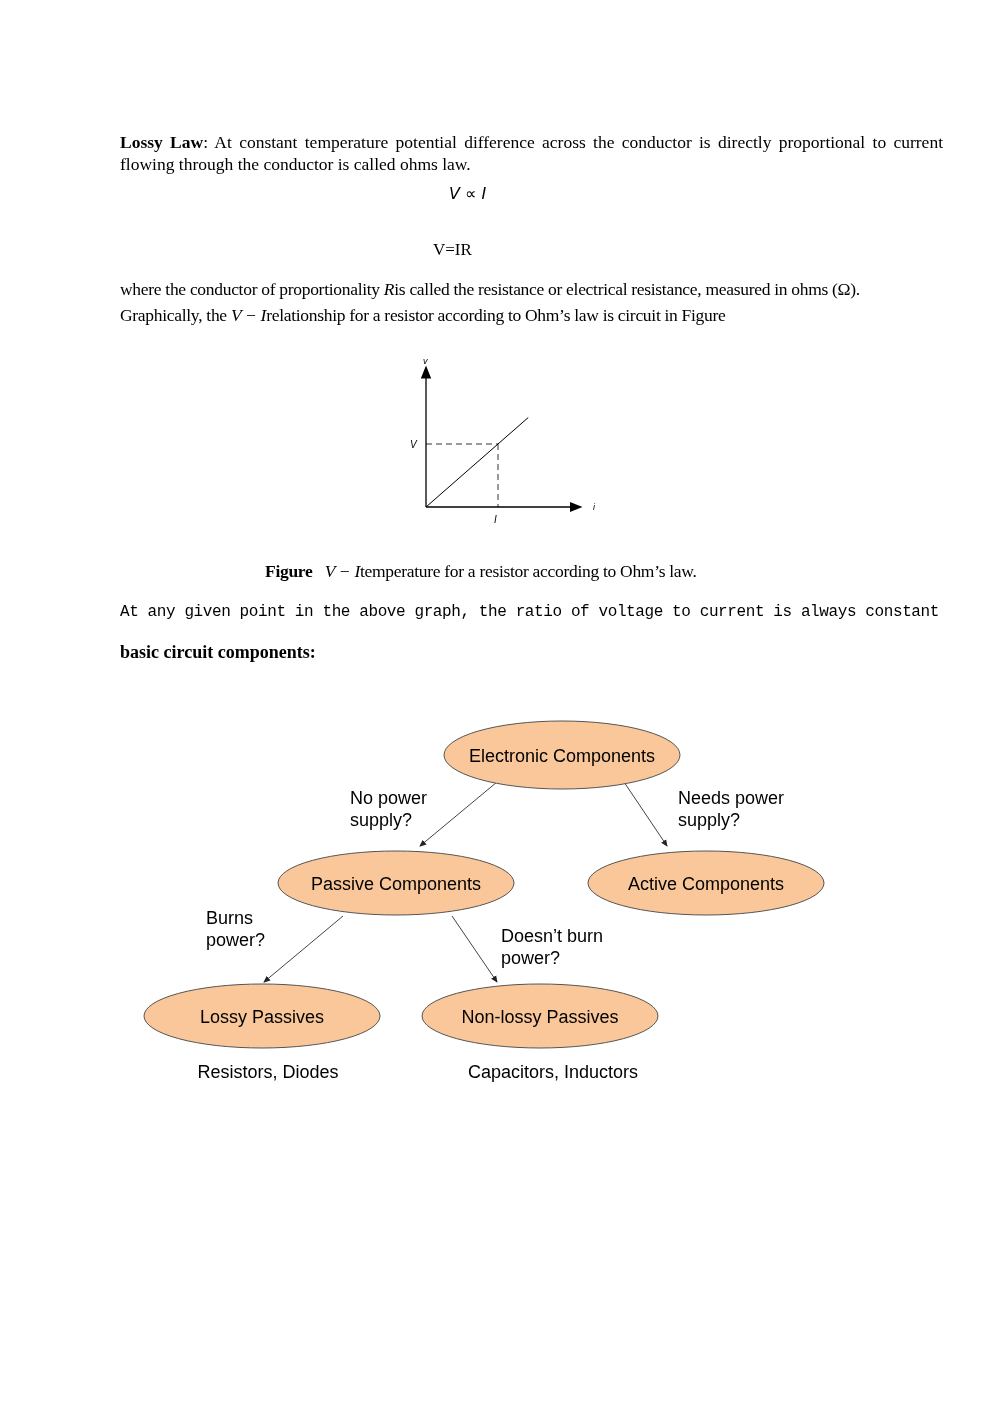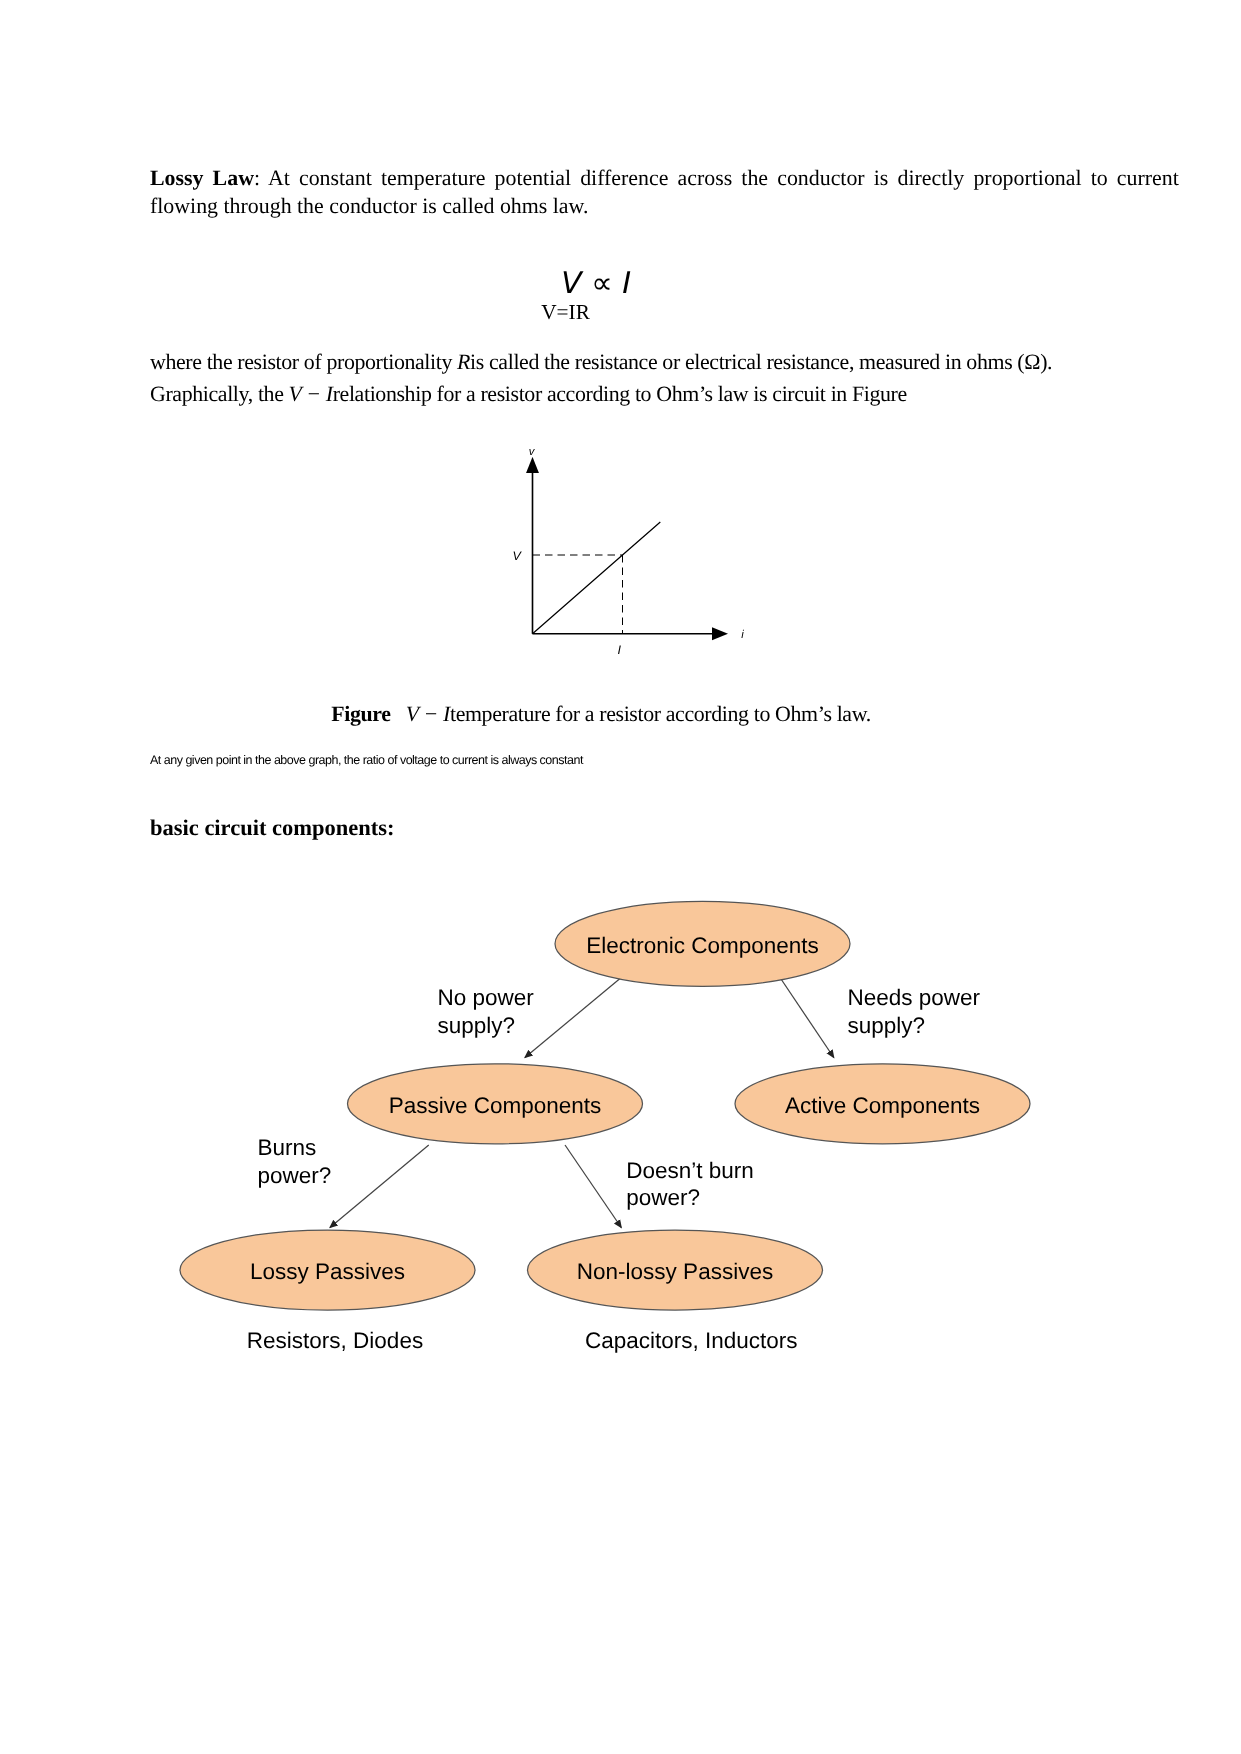--- a/index.html
+++ b/index.html
@@ -1,41 +1,41 @@
 <!DOCTYPE html>
 <html><head>
 <meta charset="utf-8">
 <style>
   html, body { margin:0; padding:0; background:#ffffff; }
   body { width:993px; height:1403px; position:relative; overflow:hidden; color:#000; }
   .serif { font-family: "Liberation Serif", "DejaVu Serif", serif; }
   .abs { position:absolute; }
   #intro { left:120px; top:131px; width:823px; font-size:17.5px; line-height:22px; text-align:justify; }
   #intro b { font-weight:bold; }
-  #prop { left:449px; top:212px; font-size:24px; font-style:italic; font-family:"DejaVu Sans", sans-serif; }
+  #prop { left:449px; top:184px; font-size:16px; font-style:italic; font-family:"DejaVu Sans", sans-serif; }
   #vir { left:433px; top:240px; font-size:17px; }
   #para2 { left:120px; top:276px; width:740px; font-size:17.5px; line-height:26px; letter-spacing:-0.3px; }
   #para2 i { font-style:italic; }
   #caption { left:265px; top:561px; font-size:17.5px; letter-spacing:-0.3px; }
   #caption b { font-weight:bold;text-align:center; }
-  #note { left:120px; top:603px; font-size:10px; font-family:Liberation Sans, sans-serif; letter-spacing:-0.4px; }
-  #heading { left:120px; top:642px; font-size:18px; font-weight:bold;margin-top:10px; }
+  #note { left:120px; top:603px; font-size:16px; font-family:Liberation Mono, monospace; letter-spacing:-0.4px; }
+  #heading { left:120px; top:642px; font-size:18px; font-weight:bold; }
   svg text { font-family:"Liberation Sans", "DejaVu Sans", sans-serif; }
   .dg-label { font-size:18px; fill:#000; }
   .node { fill:#f9c79a; stroke:#555; stroke-width:1; }
 </style>
 </head>
 <body>
 
 <div id="intro" class="abs serif"><b>Lossy Law</b><span>: At constant temperature potential difference across the conductor is directly proportional to current flowing through the conductor is called ohms law.</span></div>
 
 <div id="prop" class="abs">V ∝ I</div>
 <div id="vir" class="abs serif">V=IR</div>
 
-<div id="para2" class="abs serif"><span>where the resistor of proportionality </span><i>R</i><span>is called the resistance or electrical resistance, measured in ohms (Ω). Graphically, the </span><i>V − I</i><span>relationship for a resistor according to Ohm’s law is circuit in Figure</span></div>
+<div id="para2" class="abs serif"><span>where the conductor of proportionality </span><i>R</i><span>is called the resistance or electrical resistance, measured in ohms (Ω). Graphically, the </span><i>V − I</i><span>relationship for a resistor according to Ohm’s law is circuit in Figure</span></div>
 
 <svg class="abs" style="left:390px;top:350px;" width="230" height="185">
   <defs>
     <marker id="arr" markerWidth="10" markerHeight="10" refX="5" refY="5" orient="auto">
       <path d="M0,1 L10,5 L0,9 Z" fill="#000"></path>
     </marker>
   </defs>
   <line x1="36" y1="157" x2="36" y2="22" stroke="#000" stroke-width="1.3" marker-end="url(#arr)"></line>
   <line x1="36" y1="157" x2="186" y2="157" stroke="#000" stroke-width="1.3" marker-end="url(#arr)"></line>
   <g id="vi-marks">

